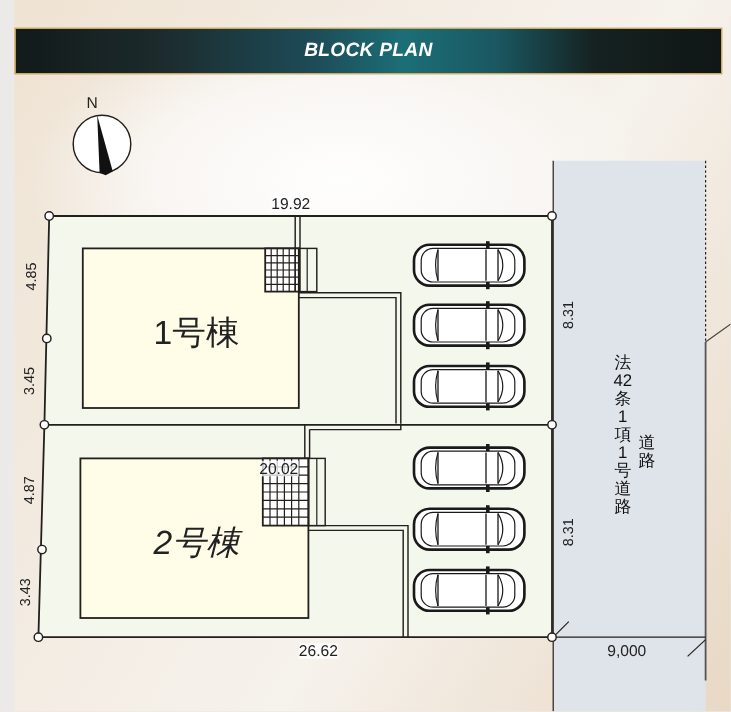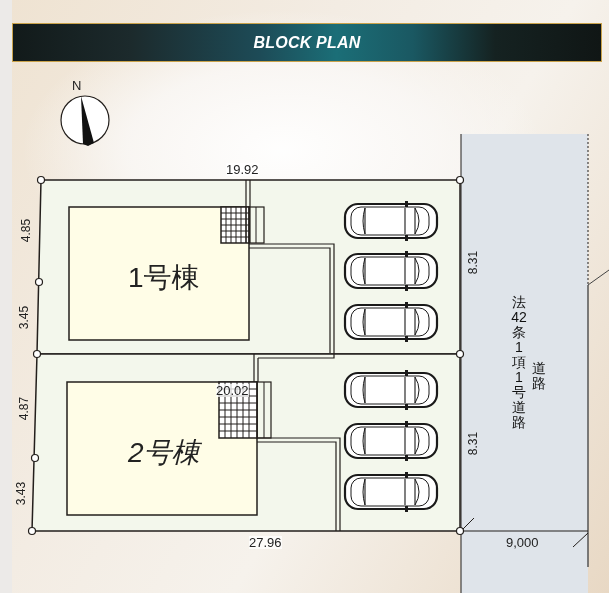--- a/index.html
+++ b/index.html
@@ -122,21 +122,21 @@
 
 <div class="lbl" style="left:226px;top:163px;">19.92</div>
 <div class="vlbl" style="left:15px;top:224px;">4.85</div>
 <div class="vlbl" style="left:13px;top:311px;">3.45</div>
 <div class="vlbl" style="left:462px;top:256px;">8.31</div>
 
 <div class="lbl" style="left:216px;top:360px;margin-top:24px;">20.02</div>
 <div class="vlbl" style="left:13px;top:402px;">4.87</div>
 <div class="vlbl" style="left:10px;top:487px;">3.43</div>
 <div class="vlbl" style="left:462px;top:437px;">8.31</div>
-<div class="lbl" style="left:249px;top:536px;">27.96</div>
+<div class="lbl" style="left:249px;top:536px;">26.62</div>
 
 <div class="bldg" style="left:128px;top:259px;">1号棟</div>
 <div class="bldg" style="left:128px;top:434px;font-style:italic;">2号棟</div>
 
 <div class="road" style="left:511px;top:295px;white-space:pre;">法
 42
 条
 1
 項
 1

